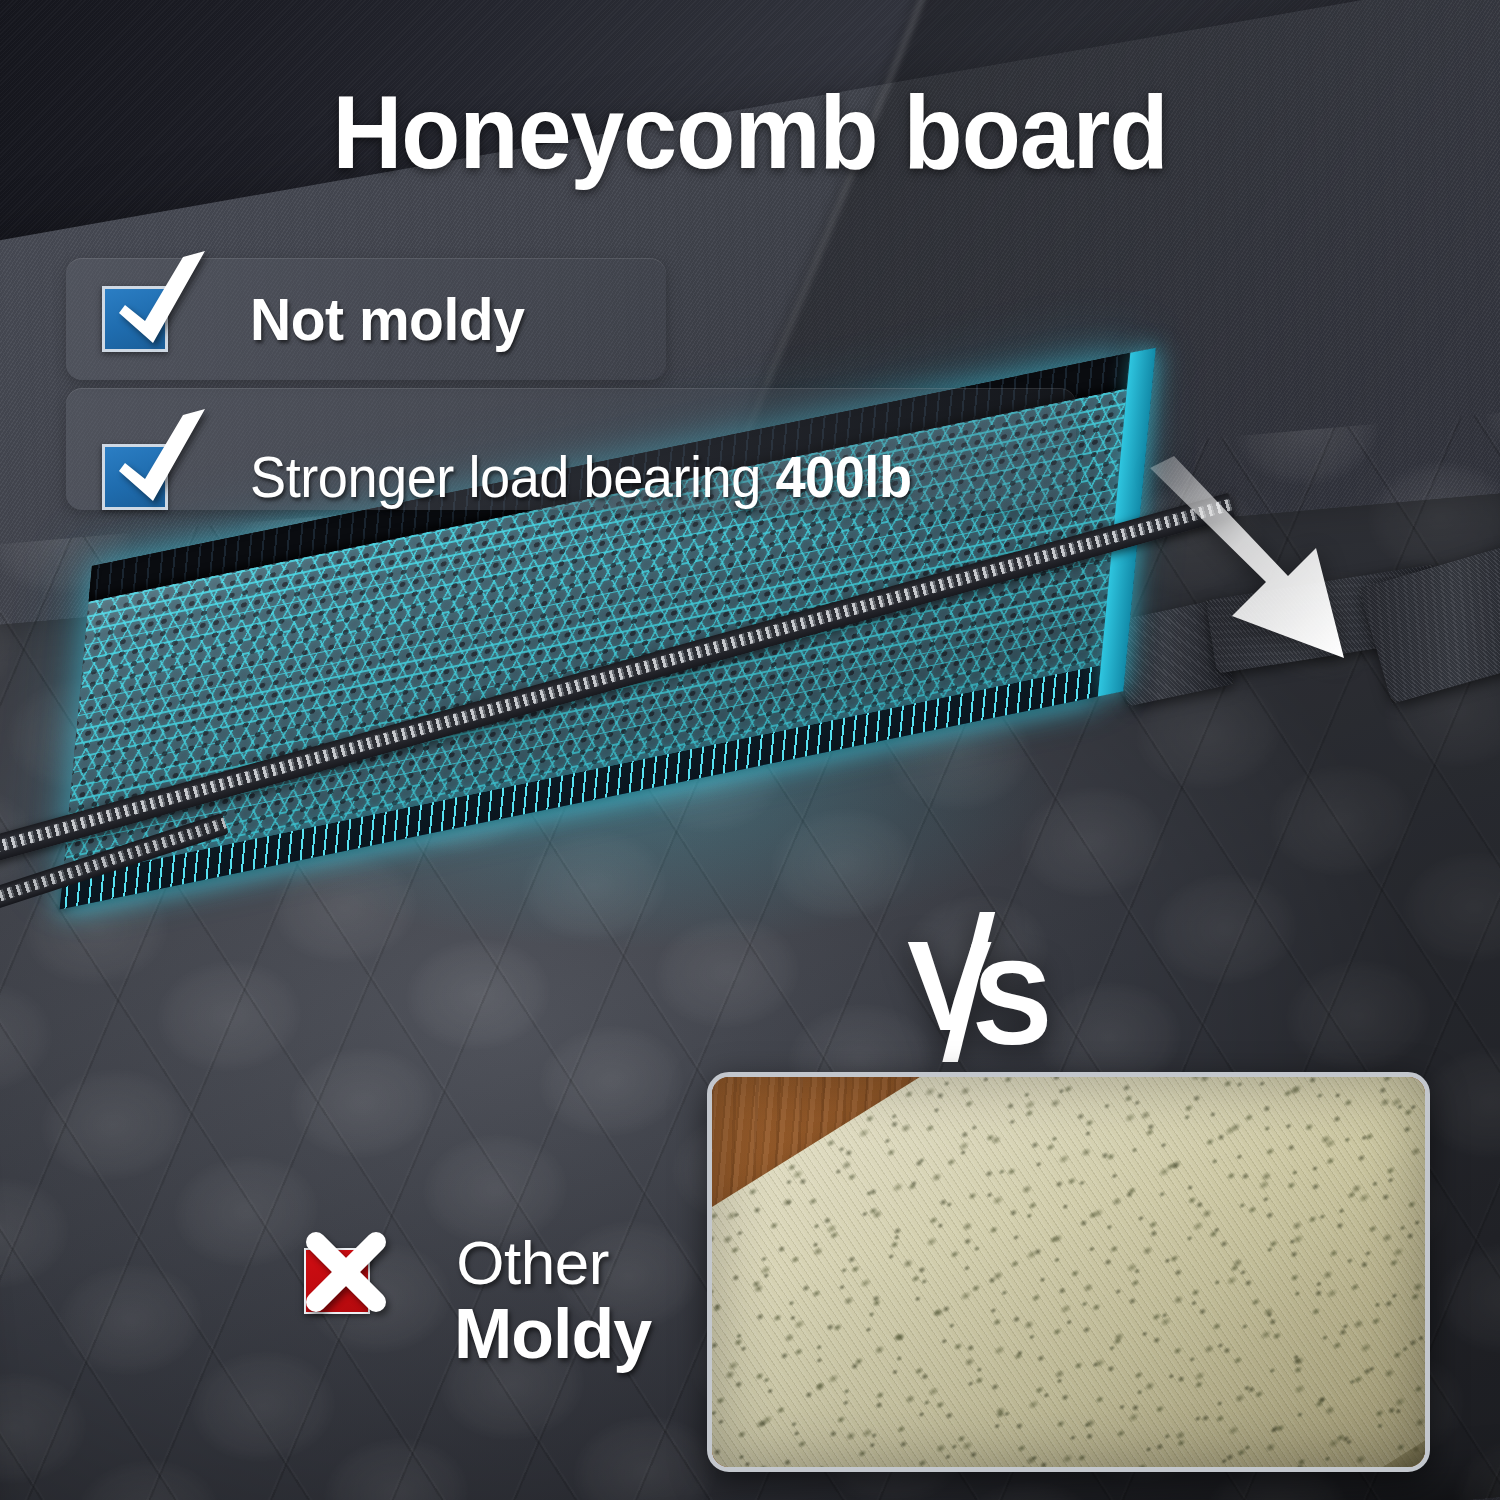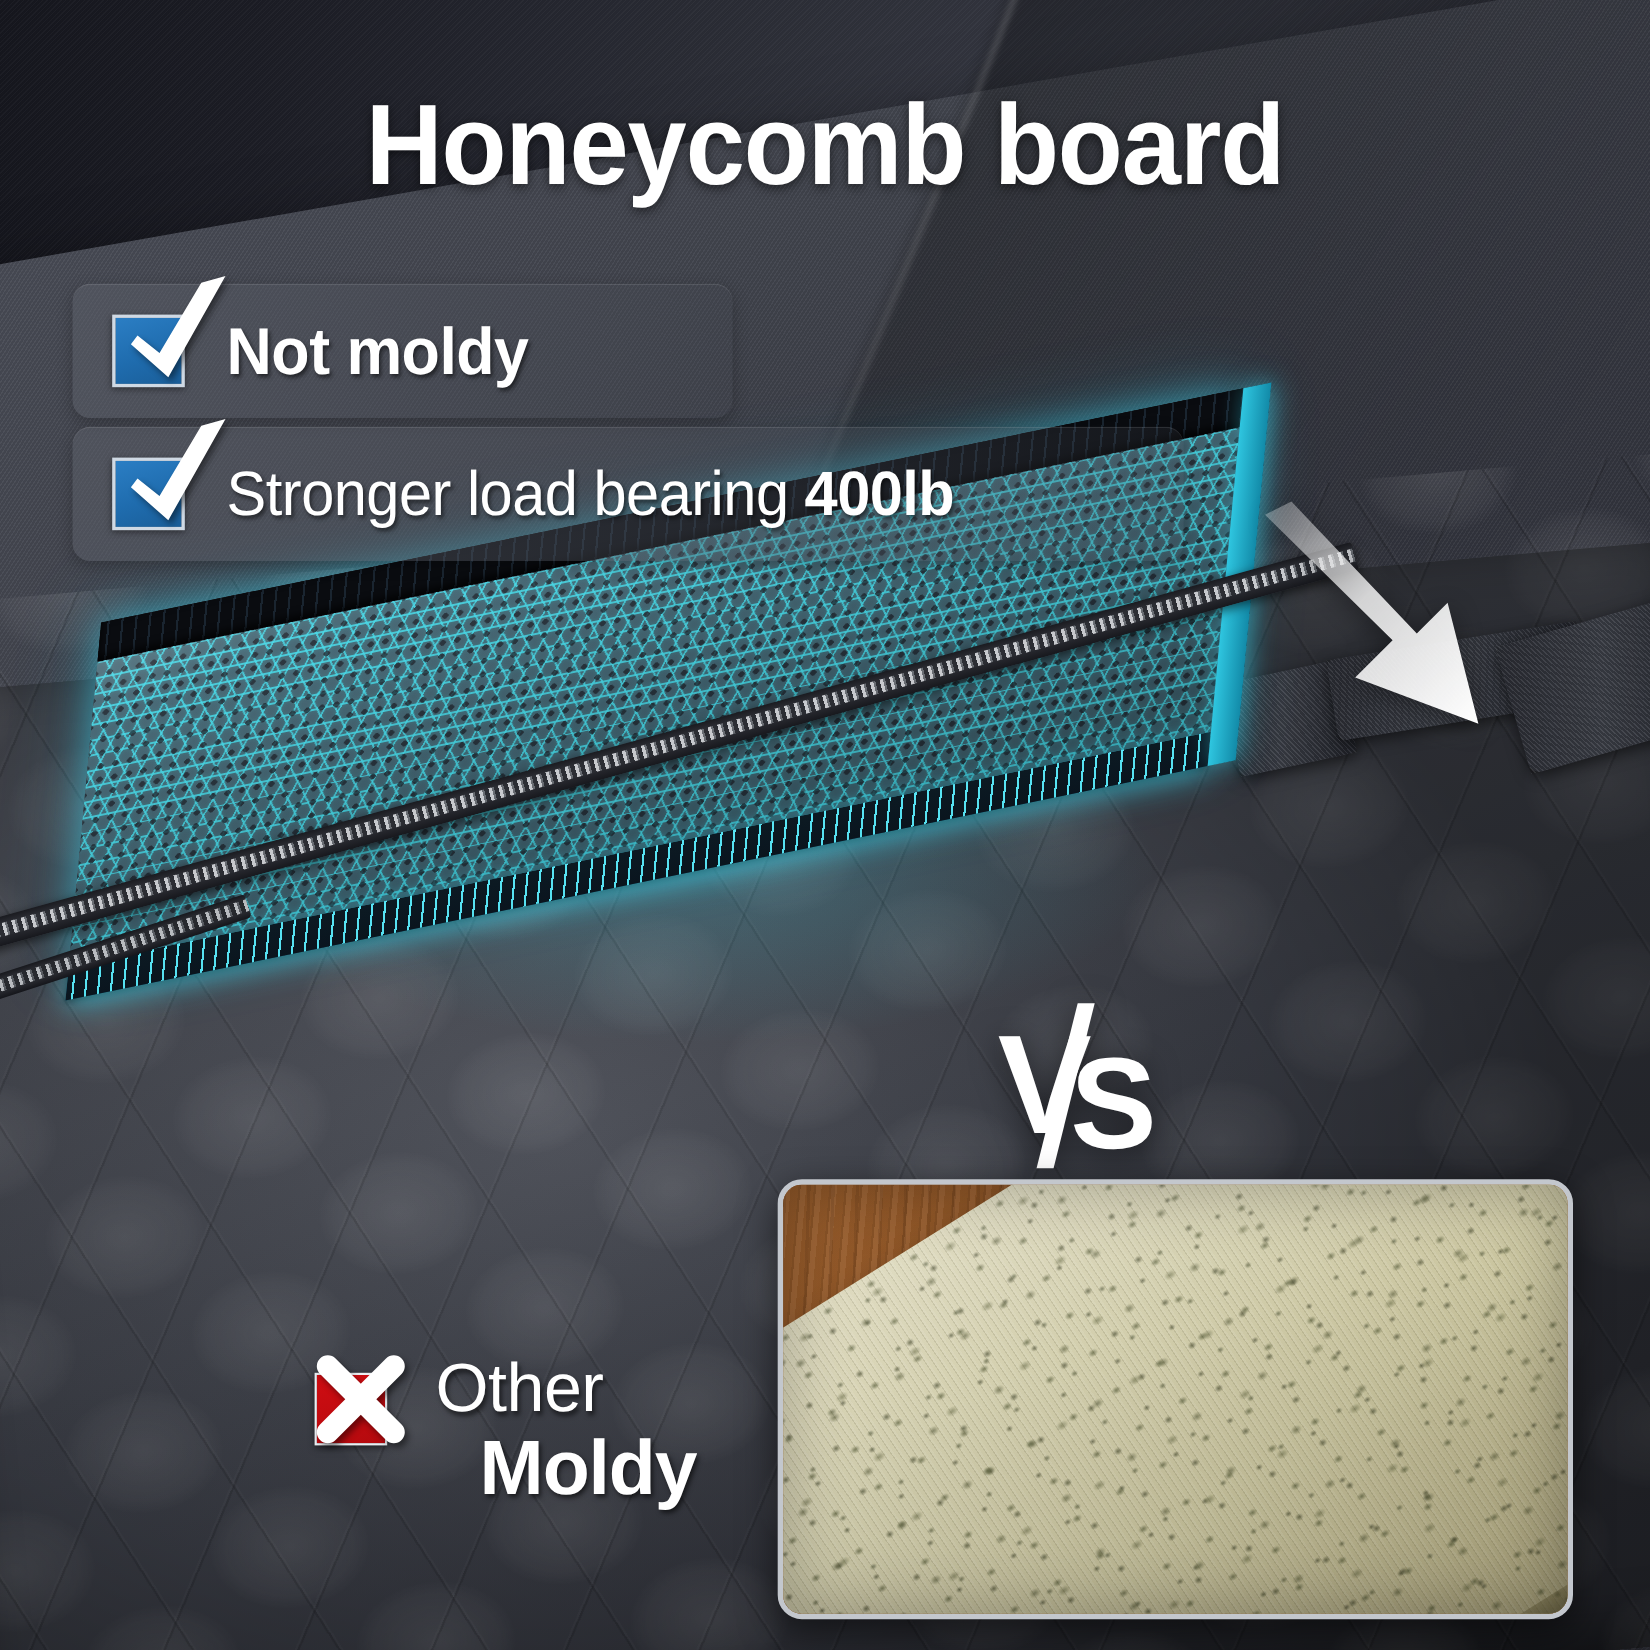--- a/index.html
+++ b/index.html
@@ -235,23 +235,24 @@
     display:flex; flex-direction:column; gap:8px;
   }
   .feature{
     position:relative;
     display:flex; align-items:center;
     height:122px;
     border-radius:16px;
     padding-left:36px;
     background:linear-gradient(100deg, rgba(92,96,106,.50) 0%, rgba(78,82,92,.40) 55%, rgba(70,74,84,.16) 100%);
     box-shadow:inset 0 1px 0 rgba(255,255,255,.10), 0 4px 14px rgba(0,0,0,.22);
+    gap:44px;
   }
   .feature.w1{ width:600px; }
-  .feature.w2{ width:1010px; }
+  .feature.w2{ width:1010px;align-items:flex-end; }
   .feature.w3{ width:680px; }
 
   
   .chkbox{
     position:relative;
     width:66px; height:66px; flex:0 0 66px;
     background:linear-gradient(160deg,#2b7ec4,#1f6cae 55%,#1a5e99);
     border:3px solid #cfd9e4;
     box-shadow:0 2px 6px rgba(0,0,0,.45);
   }
@@ -270,22 +271,22 @@
     white-space:nowrap;
     text-shadow:2px 3px 4px rgba(0,0,0,.55);
     transform:scaleX(.95);
     transform-origin:left center;
   }
   .feat-text.reg{ font-weight:400; font-size:57px; }
   .feat-text .strong{ font-weight:700; }
 
   
   .other-block{
-    position:absolute; left:286px; top:1230px;
-    display:flex; align-items:flex-start;
+    position:absolute; left:304px; top:1230px;
+    display:flex; align-items:flex-start;text-align:center;
   }
   .xbox{
     position:relative;
     width:66px; height:66px; flex:0 0 66px;
     margin-top:18px;
     background:linear-gradient(160deg,#cf0d12,#b40a0e);
     border:2px solid #eceff3;
     box-shadow:0 2px 6px rgba(0,0,0,.5);
   }
   .xmark{

